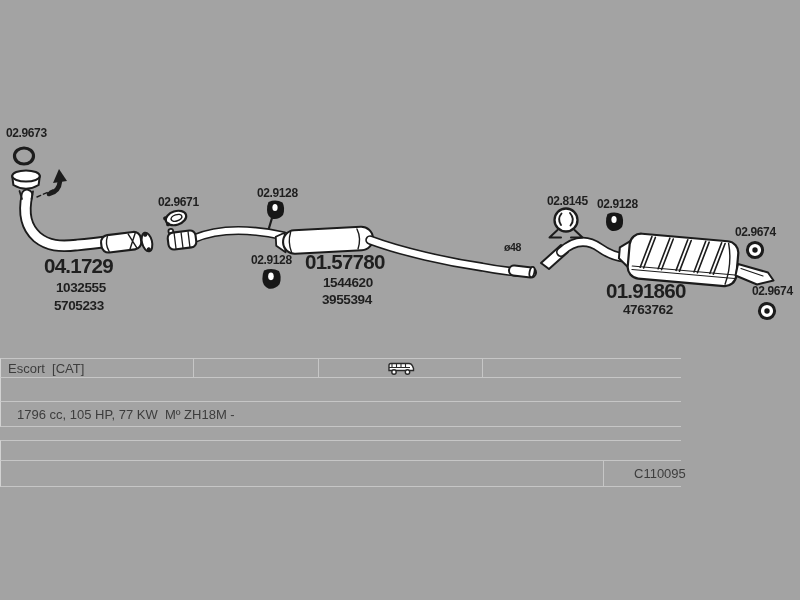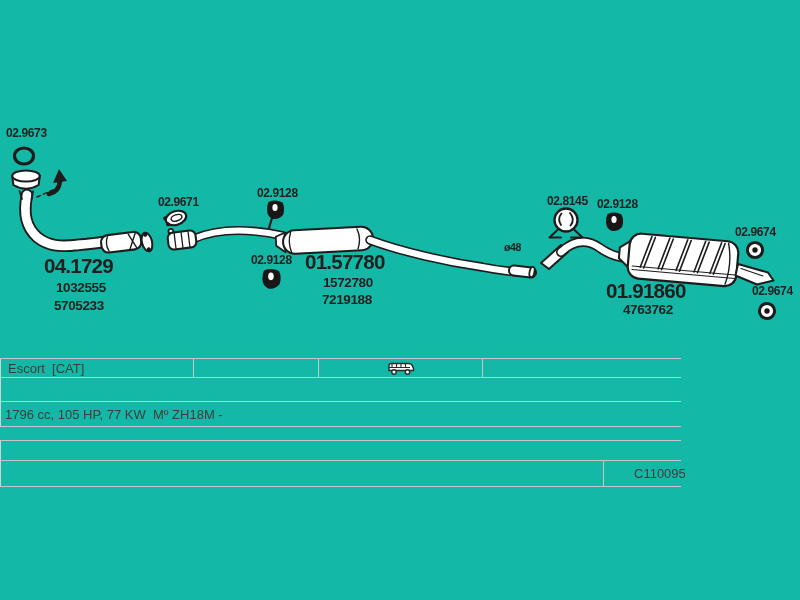--- a/index.html
+++ b/index.html
@@ -1,17 +1,17 @@
 <!DOCTYPE html>
 <html><head>
 <meta charset="utf-8">
 <style>
   html,body{margin:0;padding:0;background:#fff;}
   .stage{
-    position:relative;width:800px;height:600px;background:#14b8a6;
+    position:relative;width:800px;height:600px;background:#a3a3a3;
     font-family:"Liberation Sans",sans-serif;overflow:hidden;
   }
   svg.art{position:absolute;left:0;top:0;}
   .lbl{position:absolute;color:#1f1f1f;white-space:nowrap;line-height:1;}
   .lbl.small{font-size:12.5px;font-weight:bold;letter-spacing:-0.4px;transform:scaleX(.96);transform-origin:left top;}
   .lbl.big{font-size:21px;font-weight:bold;letter-spacing:-0.8px;transform:scaleX(.98);transform-origin:left top;}
   .lbl.mid{font-size:13.5px;font-weight:bold;letter-spacing:-0.4px;}
   .trow{position:absolute;left:0;width:681px;box-sizing:border-box;border-bottom:1px solid #c6c6c6;border-left:1px solid #d2d2d2;}
   .trow.topline{border-top:1px solid #c6c6c6;}
   .tcell{position:absolute;top:0;height:100%;box-sizing:border-box;font-size:13px;color:#3d3d3d;
@@ -142,22 +142,22 @@
   <div class="lbl big" style="left:44px;top:255px">04.1729</div>
   <div class="lbl mid" style="left:56px;top:281px">1032555</div>
   <div class="lbl mid" style="left:54px;top:299px">5705233</div>
 
   <div class="lbl small" style="left:158px;top:196px">02.9671</div>
 
   <div class="lbl small" style="left:257px;top:187px">02.9128</div>
   <div class="lbl small" style="left:251px;top:254px">02.9128</div>
 
   <div class="lbl big" style="left:305px;top:251px">01.57780</div>
-  <div class="lbl mid" style="left:323px;top:276px">1572780</div>
-  <div class="lbl mid" style="left:322px;top:293px">7219188</div>
+  <div class="lbl mid" style="left:323px;top:276px">1544620</div>
+  <div class="lbl mid" style="left:322px;top:293px">3955394</div>
 
   <div class="lbl small" style="left:504px;top:242px;font-size:11px">ø48</div>
 
   <div class="lbl small" style="left:547px;top:195px">02.8145</div>
   <div class="lbl small" style="left:597px;top:198px">02.9128</div>
 
   <div class="lbl small" style="left:735px;top:226px">02.9674</div>
 
   <div class="lbl big" style="left:606px;top:280px">01.91860</div>
   <div class="lbl mid" style="left:623px;top:303px">4763762</div>
@@ -179,21 +179,21 @@
           </g>
         </svg>
       </div>
       <div class="tcell" style="left:700px;width:100px"></div>
     </div>
 
     <div class="trow" style="top:378px;height:24px">
     </div>
 
     <div class="trow" style="top:402px;height:25px">
-      <div class="tcell" style="left:0;width:800px;padding-left:4px">1796 cc, 105 HP, 77 KW  Mº ZH18M -</div>
+      <div class="tcell" style="left:0;width:800px;padding-left:16px">1796 cc, 105 HP, 77 KW  Mº ZH18M -</div>
     </div>
 
     <div class="trow topline" style="top:440px;height:21px">
       <div class="tcell" style="left:0;width:800px"></div>
     </div>
 
     <div class="trow" style="top:461px;height:26px">
       <div class="tcell bdr" style="left:0;width:603px"></div>
       <div class="tcell" style="left:623px;width:197px;padding-left:10px">C110095</div>
     </div>

